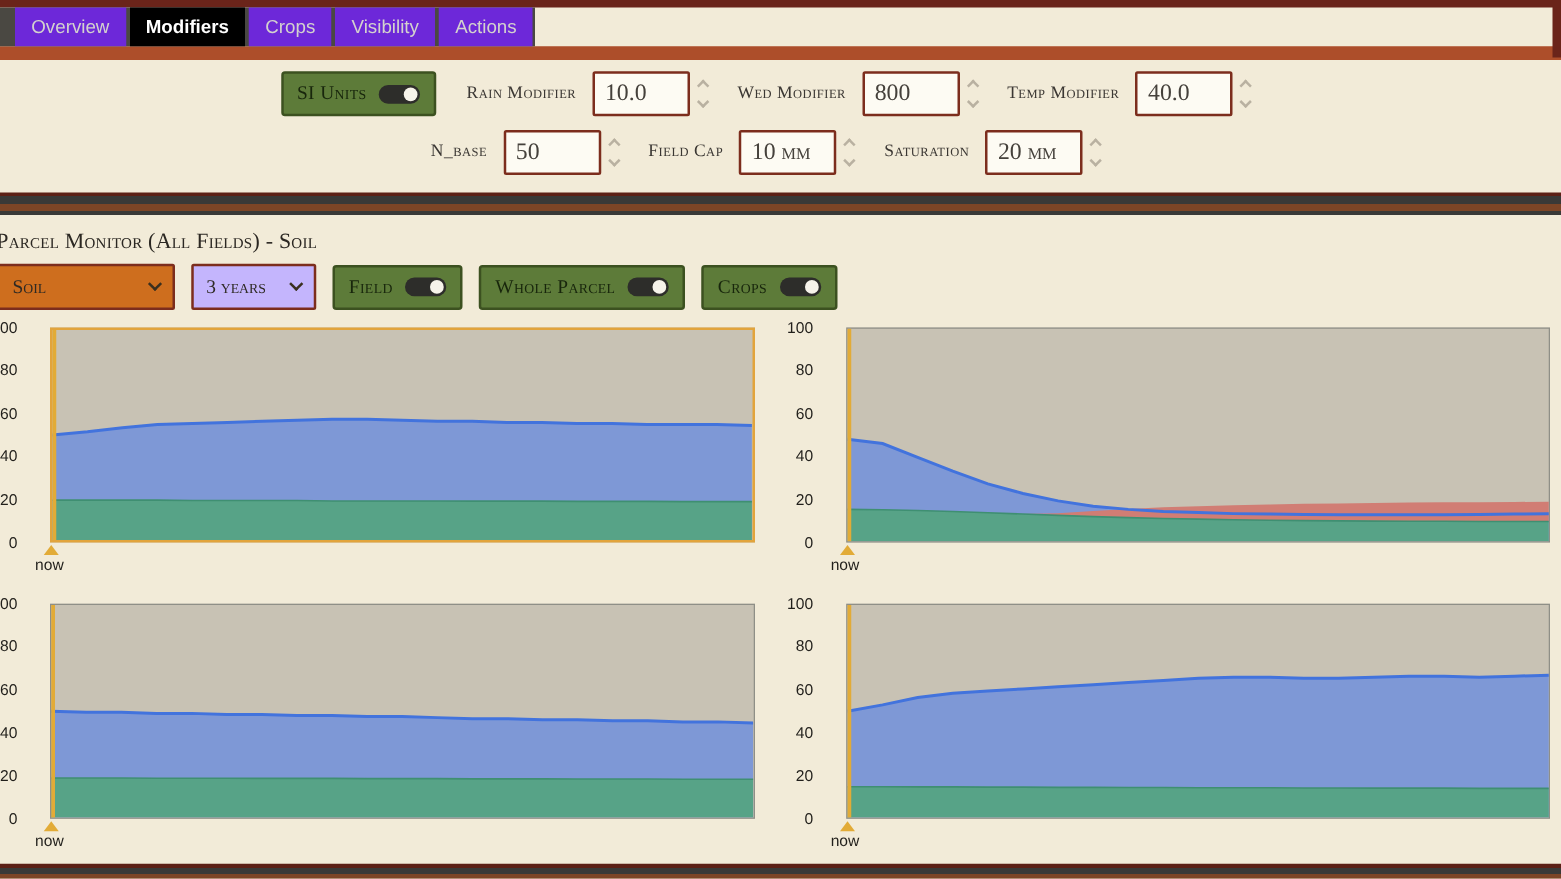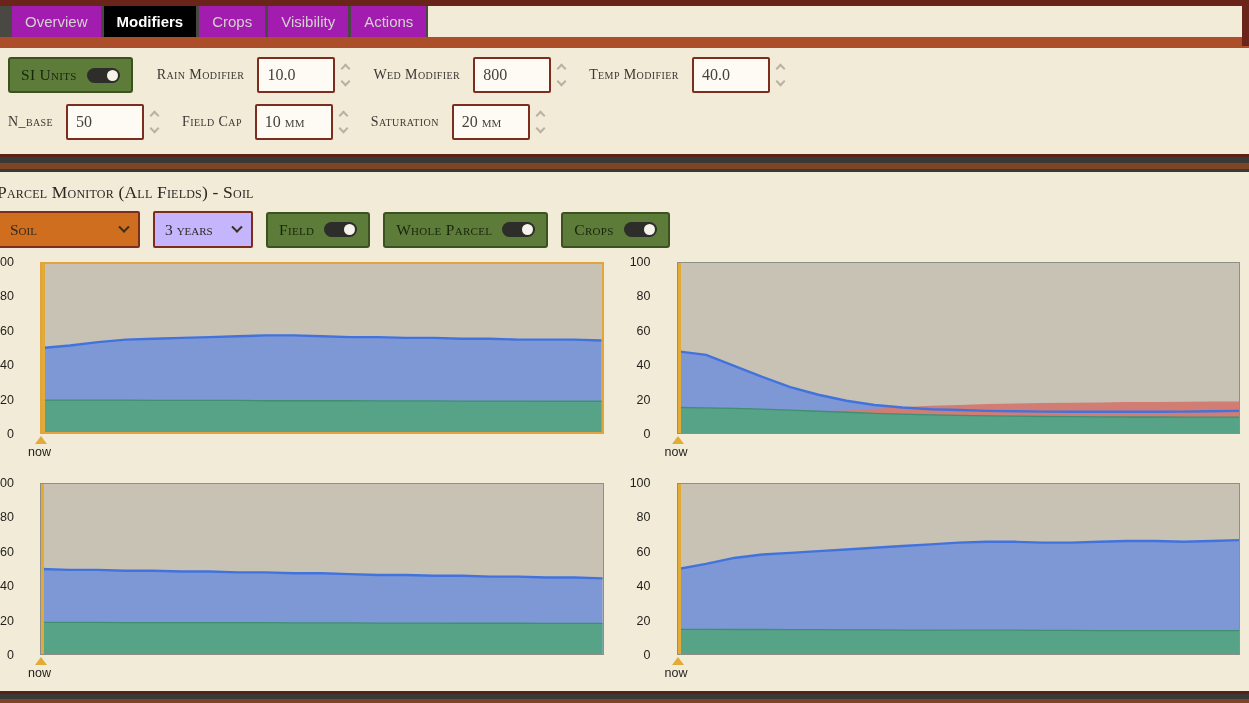--- a/index.html
+++ b/index.html
@@ -9,37 +9,37 @@
     background:#f2ebd8;
     font-family:"Liberation Sans", sans-serif;
   }
 
   
   .top-strip { height:6px; background:#6a241a; }
   .right-accent { position:absolute; top:0; right:0; width:7px; height:46px; background:#6a241a; z-index:6; }
 
   
   .tabbar { background:#4a4842; display:inline-flex; gap:3px; padding:0 2px 0 12px; height:31px; align-items:stretch; }
-  .tab { display:flex; align-items:center; padding:0 13px; font-size:15px; color:#d4d2ce; background:#a21caf; cursor:pointer; white-space:nowrap; }
+  .tab { display:flex; align-items:center; padding:0 13px; font-size:15px; color:#d4d2ce; background:#6d28d9; cursor:pointer; white-space:nowrap; }
   .tab.active { background:#000000; color:#ffffff;font-weight:bold; }
 
   .accent-band { height:11px; background:#ad4e2a; }
 
   
   .mod-panel { padding:9px 8px 10px 8px; }
-  .mod-row { display:flex; align-items:center; margin-bottom:11px; }
+  .mod-row { display:flex; align-items:center; margin-bottom:11px;justify-content:center; }
   .mod-row:last-child { margin-bottom:4px; }
   .group { display:flex; align-items:center; margin-right:24px; }
   .mod-label {
     font-family:"Liberation Serif", serif; font-variant:small-caps;
     font-size:14px; color:#3b3733; letter-spacing:.4px; margin-right:13px; white-space:nowrap;
   }
   .tinput {
     width:78px; height:32px; background:#fdfbf3; border:2px solid #7c2d1d; border-radius:2px;
-    font-family:"Liberation Serif", serif; font-variant:small-caps; font-size:16px; color:#45413b;
+    font-family:"Liberation Serif", serif; font-variant:small-caps; font-size:19px; color:#45413b;
     padding:16px 8px; outline:none;
   }
   .spincol { display:flex; flex-direction:column; justify-content:center; gap:6px; margin-left:7px; }
   .chev { width:7px; height:7px; border:solid #b9b1a1; border-width:2px 2px 0 0; cursor:pointer; }
   .chev.up { transform:rotate(-45deg); }
   .chev.down { transform:rotate(135deg); }
 
   .greenbtn {
     display:inline-flex; align-items:center; gap:10px;
     background:#5d7b39; border:2px solid #3c5120; border-radius:3px;

